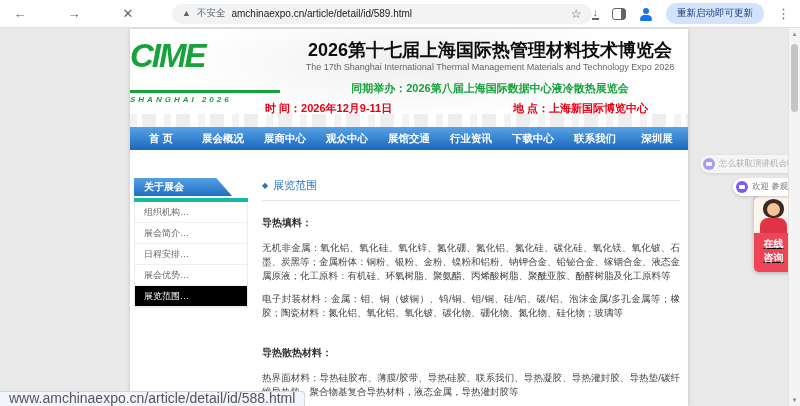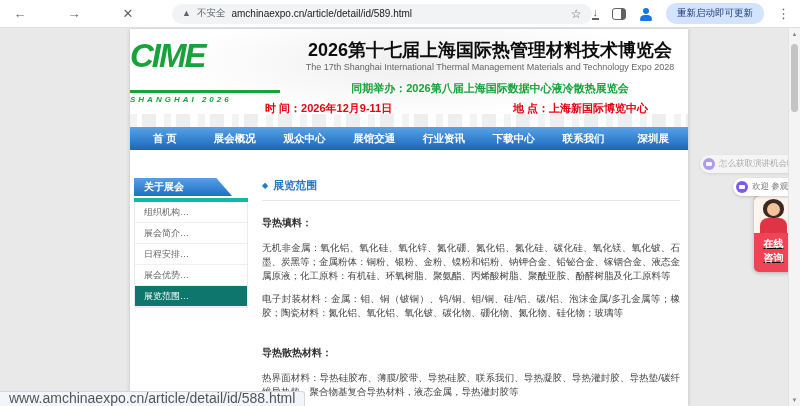--- a/index.html
+++ b/index.html
@@ -58,26 +58,26 @@
 
   .body-area { position:absolute; left:0; top:121px; right:0; bottom:0; background:#fff; }
 
   .sidebar { position:absolute; left:4px; top:28px; width:114px; }
   .sb-head-row { border-bottom:4px solid #14b8a6; height:24px; }
   .sb-head { width:86%; height:18px; line-height:18px; padding-left:10px; color:#fff; font-size:10px; font-weight:bold;
              background:linear-gradient(#55a0e3,#1f6fc4); clip-path:polygon(0 0, 84% 0, 100% 100%, 0 100%); }
   .sb-list { border:1px solid #e6ecf4; border-top:none; background:#fff; }
   .sb-item { height:21px; line-height:21px; padding-left:9px; font-size:9px; color:#666;
              border-bottom:1px solid #f0f0f0; cursor:pointer; white-space:nowrap; overflow:hidden; }
-  .sb-item.active { background:#0f766e; color:#fff; }
+  .sb-item.active { background:#000000; color:#fff; }
 
   .content { position:absolute; left:132px; top:28px; right:8px; bottom:0; }
   .c-title-row { border-bottom:1px solid #e4e4e4; padding-bottom:7px; display:flex; align-items:center; gap:5px; }
   .diamond { color:#2878c8; font-size:8px; line-height:1; }
-  .c-title { color:#2878c8; font-size:11px;font-weight:bold; }
+  .c-title { color:#2878c8; font-size:11px; }
   .sec-h { font-size:10px; color:#333; font-weight:bold; margin:15px 0 11px; }
   .sec-h.gap { margin-top:26px; }
   .para { font-size:9.5px; color:#444; line-height:14px; margin-bottom:9px; text-align:justify; }
 
   
   .bubble { position:absolute; display:flex; align-items:center; gap:4px; background:#fff; border-radius:9px;
             height:18px; padding:0 8px 0 3px; font-size:8.5px; color:#777; box-shadow:0 1px 3px rgba(0,0,0,.18);
             z-index:20; white-space:nowrap; cursor:pointer; }
   .bubble.faded { left:700px; top:155px; opacity:.55; }
   .bubble.solid { left:733px; top:178px; }
@@ -143,20 +143,21 @@
       <div class="b-co">同期举办：2026第八届上海国际数据中心液冷散热展览会</div>
       <div class="b-dates">
         <span>时 间：2026年12月9-11日</span>
         <span>地 点：上海新国际博览中心</span>
       </div>
     </div>
 
     <div class="nav">
       <a class="nav-item">首 页</a>
       <a class="nav-item">展会概况</a>
+      <a class="nav-item">展商中心</a>
       <a class="nav-item">观众中心</a>
       <a class="nav-item">展馆交通</a>
       <a class="nav-item">行业资讯</a>
       <a class="nav-item">下载中心</a>
       <a class="nav-item">联系我们</a>
       <a class="nav-item">深圳展</a>
     </div>
 
     <div class="body-area">
 

